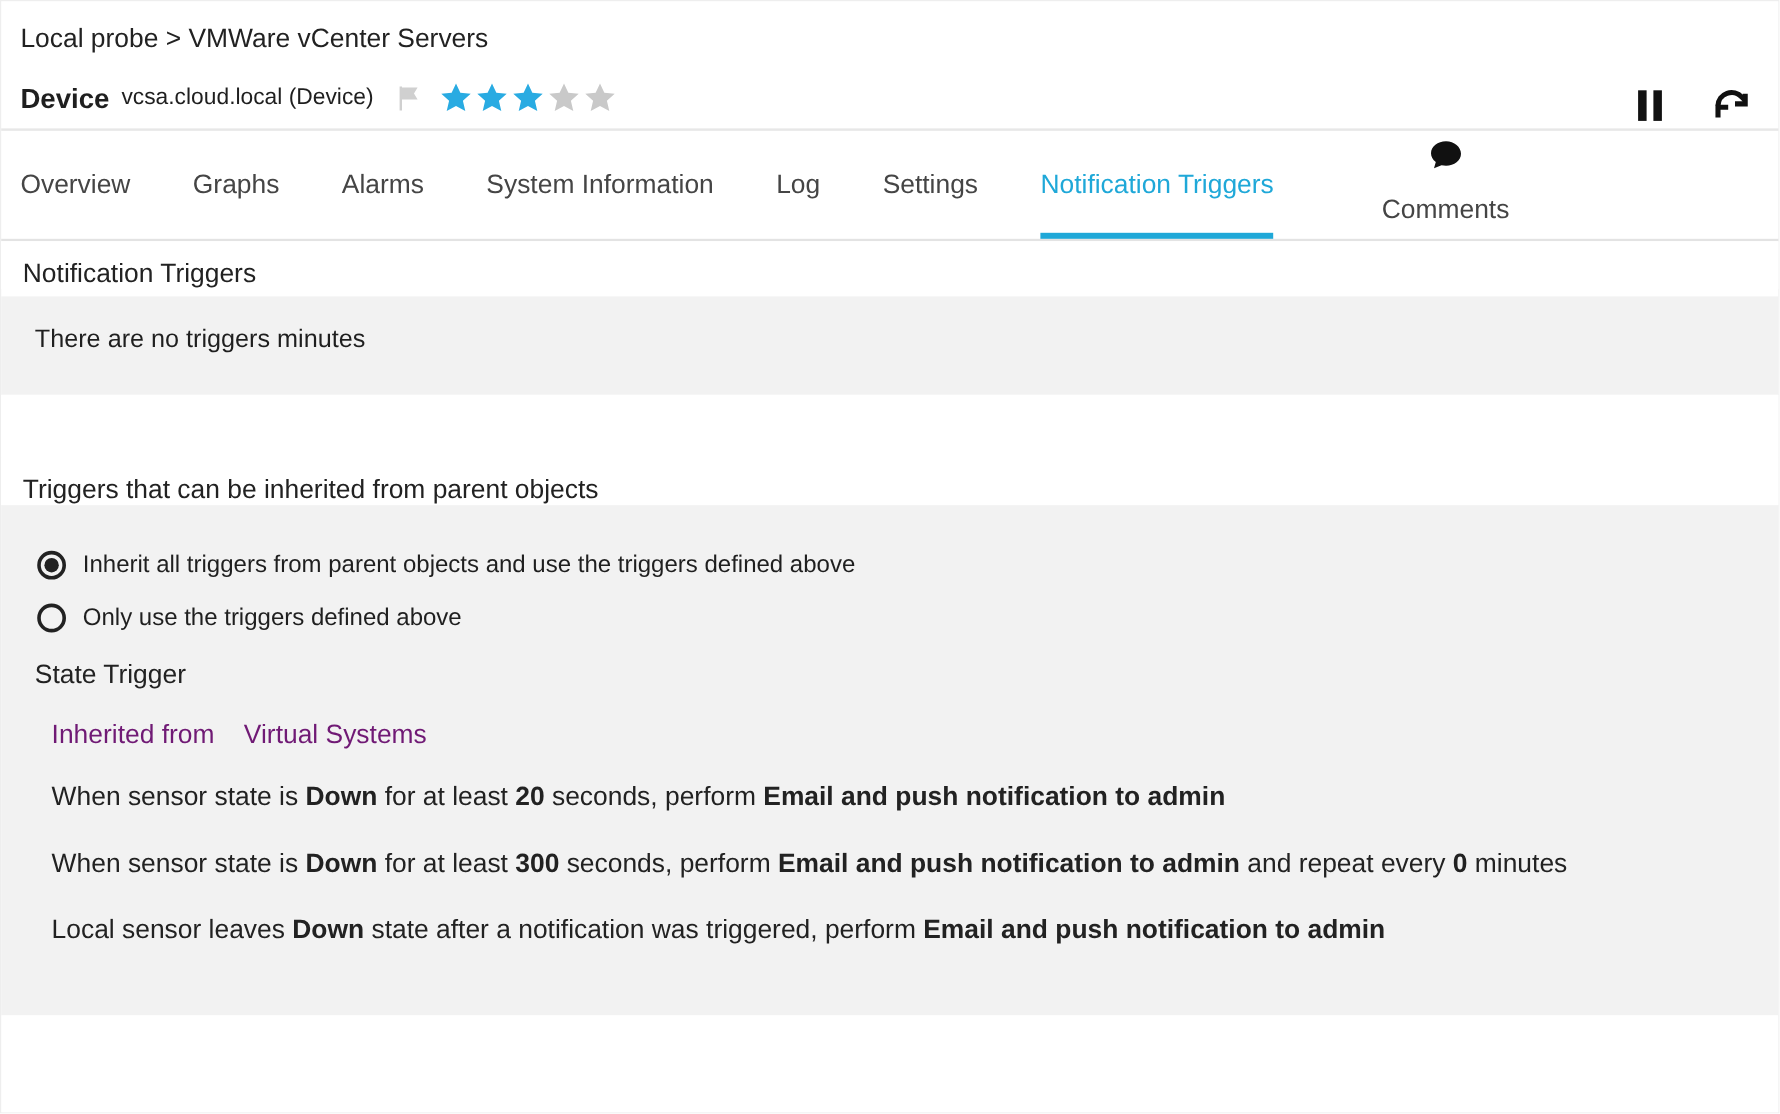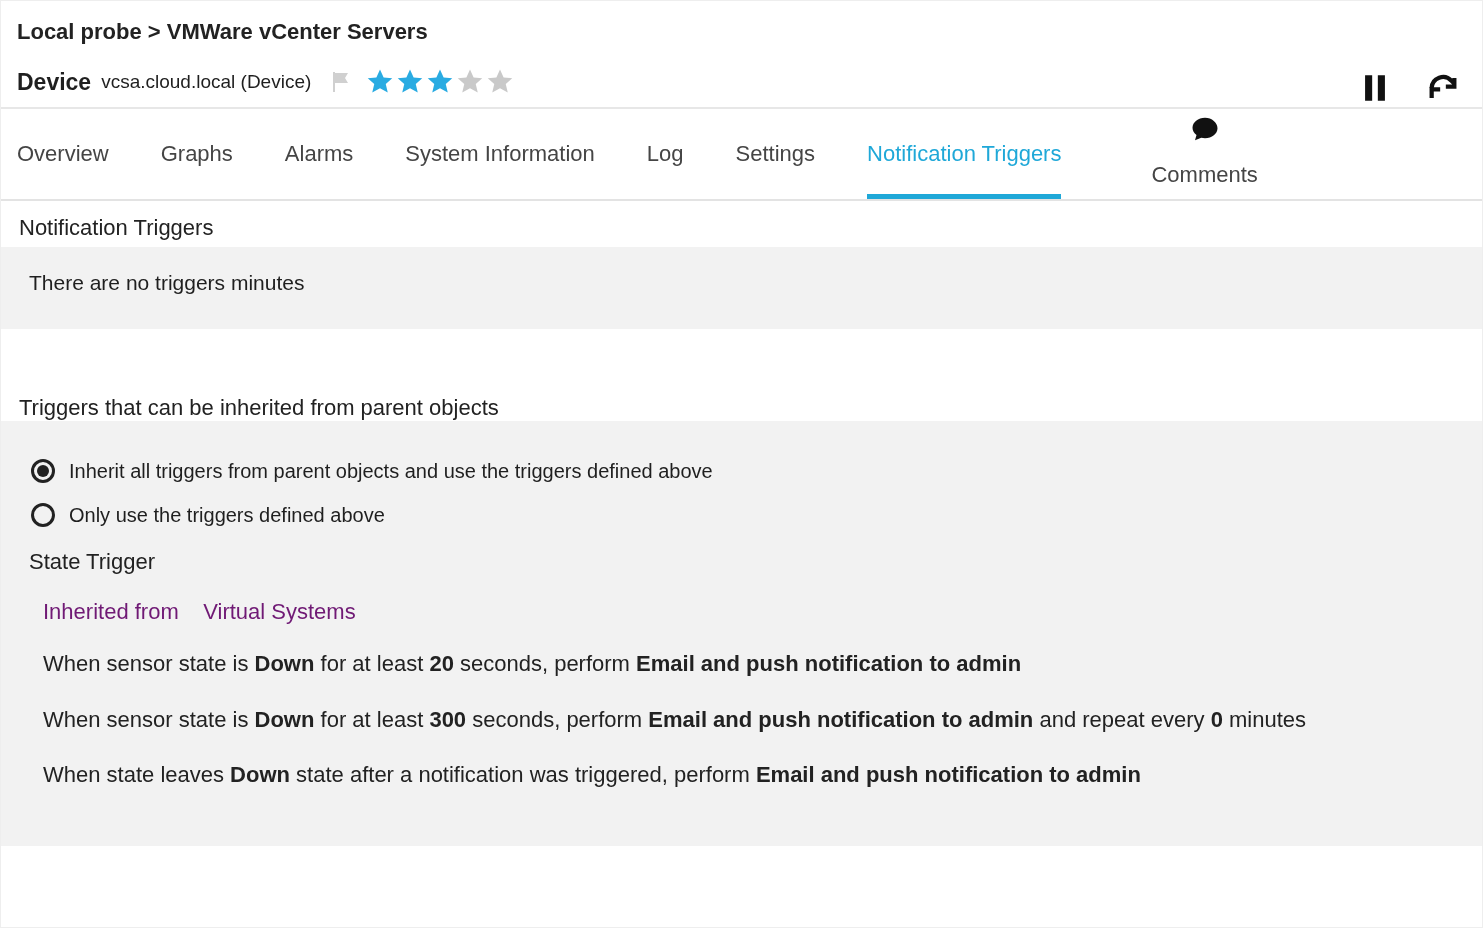--- a/index.html
+++ b/index.html
@@ -34,21 +34,20 @@
 
   
   .header {
     padding: 18px 16px 10px 16px;
     border-bottom: 2px solid #e7e7e7;
   }
   .breadcrumb {
     font-size: 22px;
     color: #222;
     margin-bottom: 22px;
-    font-weight: bold;
   }
   .device-line {
     display: flex;
     align-items: center;
     gap: 10px;
   }
   .device-line .label { font-weight: 700; font-size: 23px; }
   .device-line .name  { font-weight: 400; font-size: 19px; }
   .flag-icon {
     width: 24px; height: 24px;
@@ -257,19 +256,19 @@
       <div class="subhead">State Trigger</div>
       <div class="indent">
         <div class="inherited-line">
           <span>Inherited from</span>
           <span>&nbsp;&nbsp;</span>
           <span>Virtual Systems</span>
         </div>
         <div id="rules">
             <div class="rule-line"><span>When sensor state is </span><span class="b">Down</span><span> for at least </span><span class="b">20</span><span> seconds, perform </span><span class="b">Email and push notification to admin</span></div>
             <div class="rule-line"><span>When sensor state is </span><span class="b">Down</span><span> for at least </span><span class="b">300</span><span> seconds, perform </span><span class="b">Email and push notification to admin</span><span> and repeat every </span><span class="b">0</span><span> minutes</span></div>
-            <div class="rule-line"><span>When state leaves </span><span class="b">Down</span><span> state after a notification was triggered, perform </span><span class="b">Email and push notification to admin</span></div>
+            <div class="rule-line"><span>Local sensor leaves </span><span class="b">Down</span><span> state after a notification was triggered, perform </span><span class="b">Email and push notification to admin</span></div>
           </div>
       </div>
     </div>
   </div>
 
 </div>
 
 </body></html>

